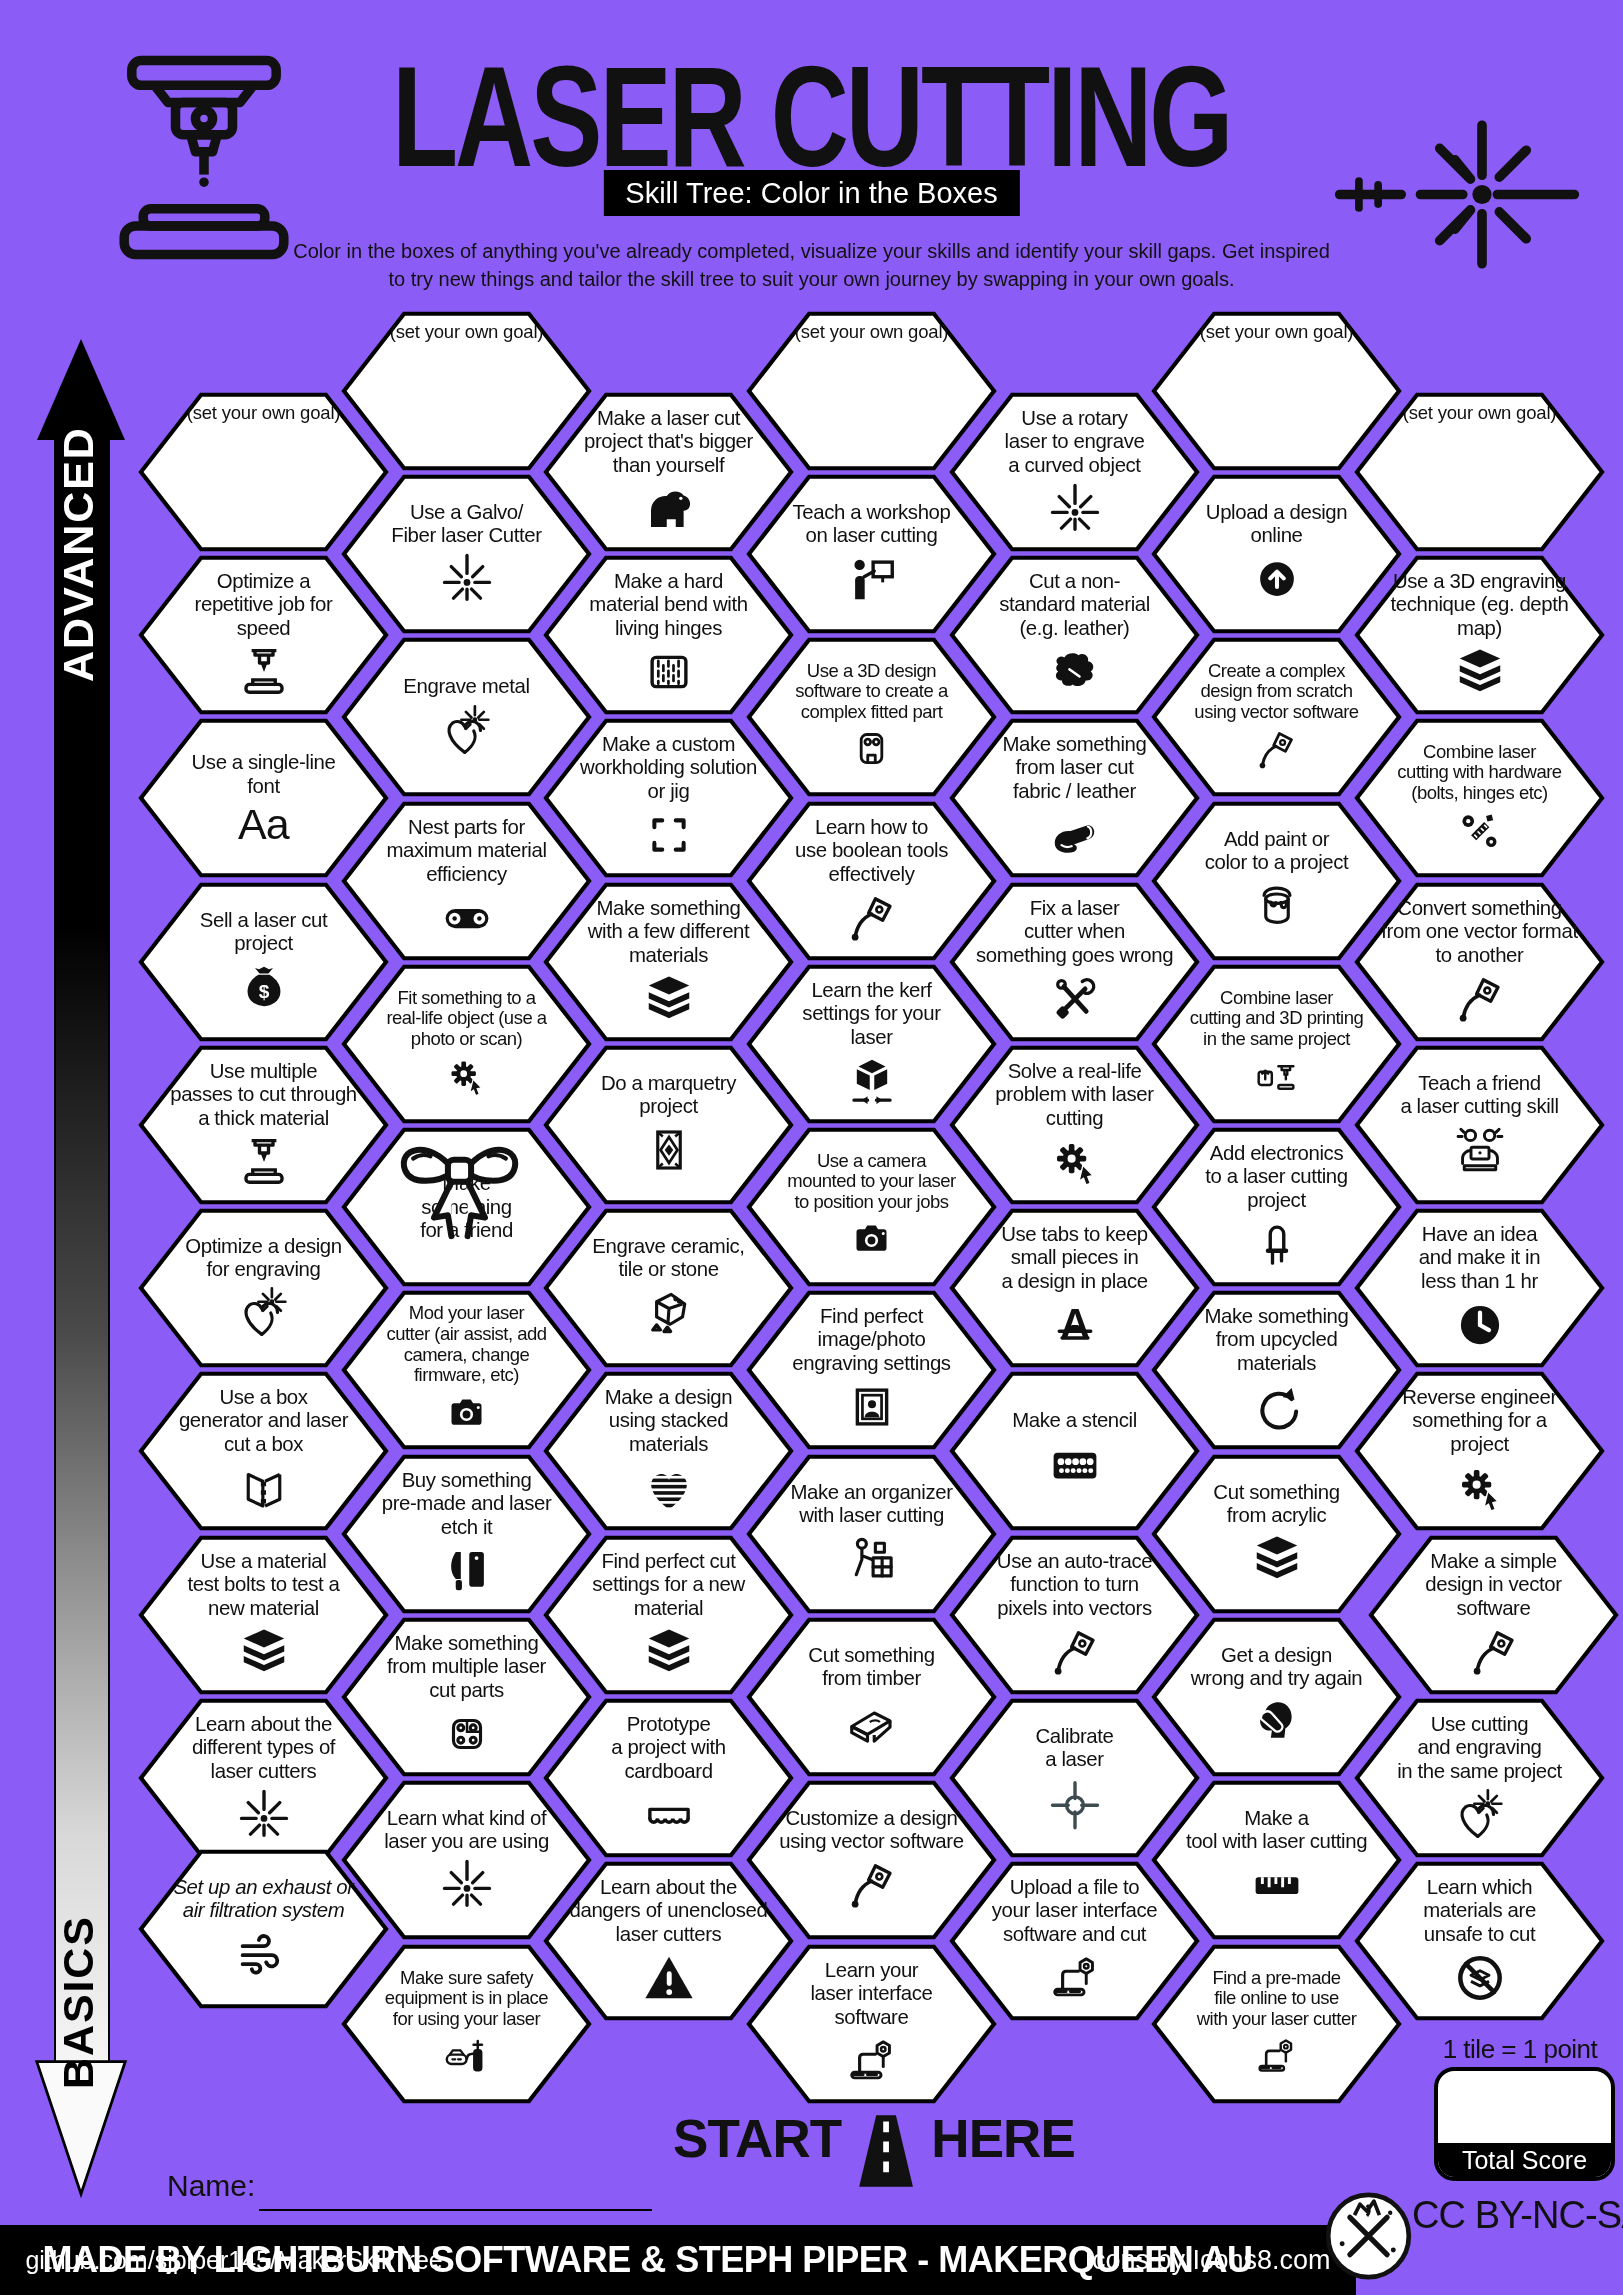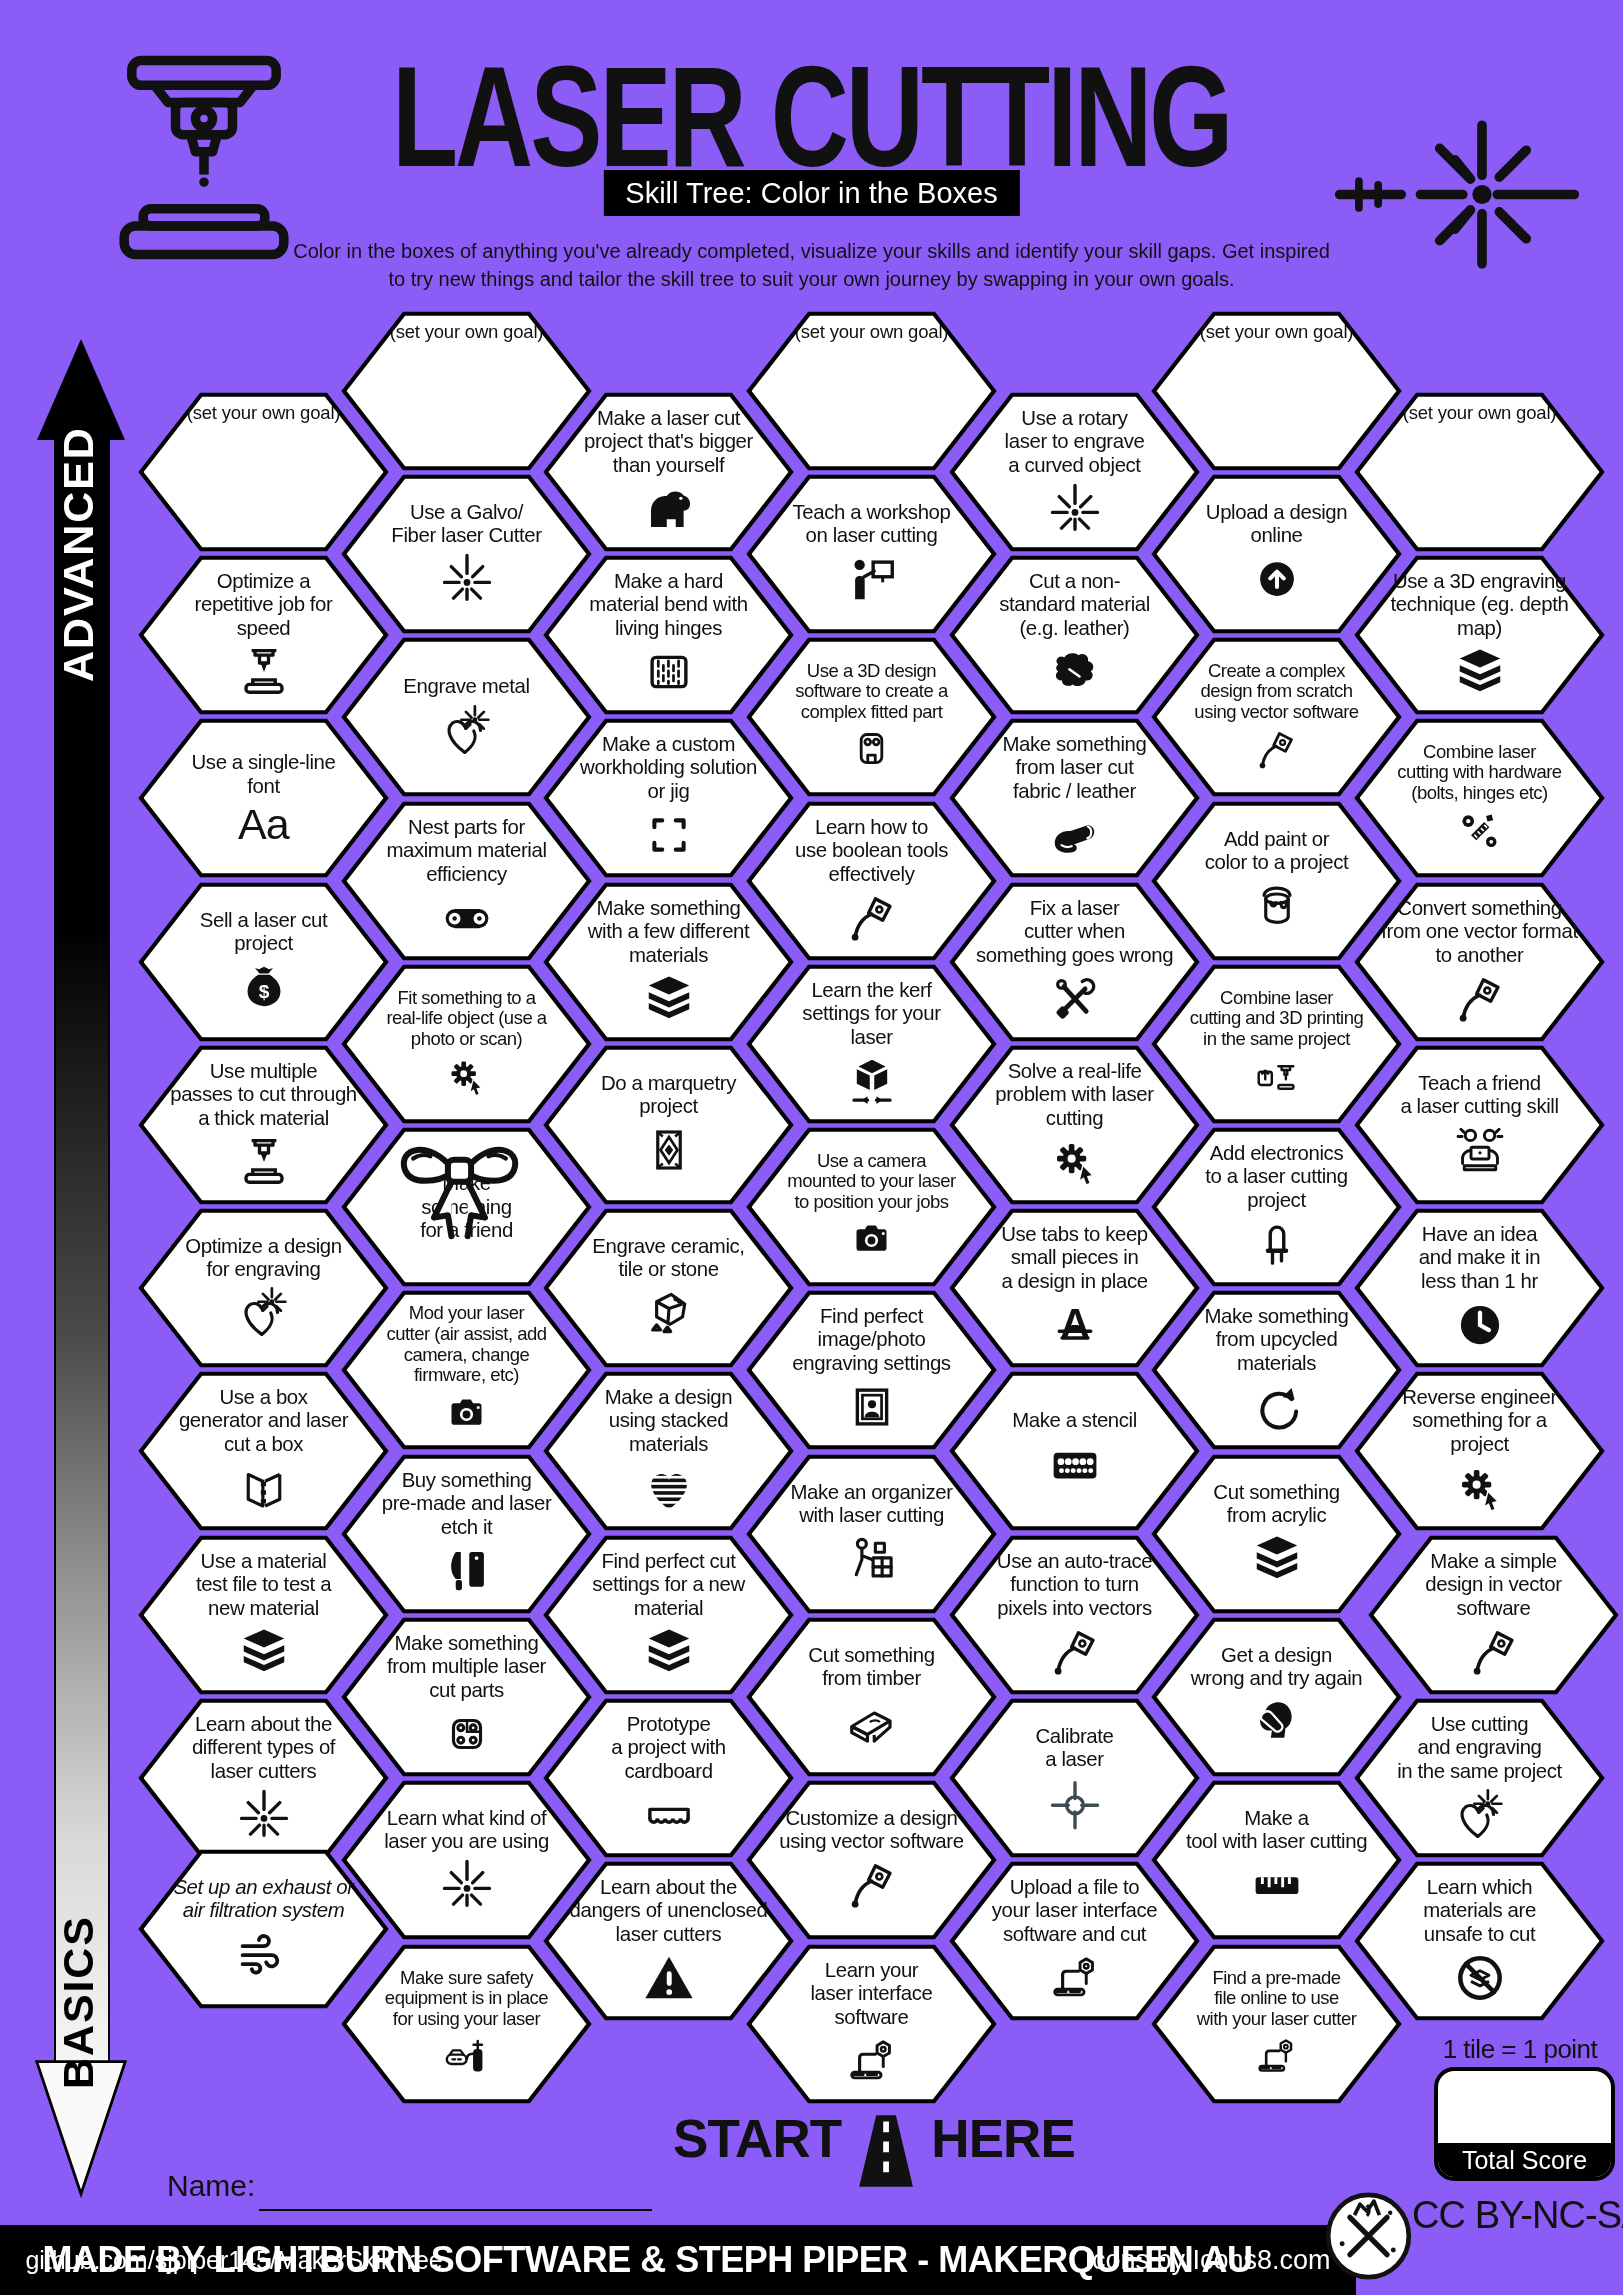--- a/index.html
+++ b/index.html
@@ -499,21 +499,21 @@
             </svg></div>
     </div>
   </div>
 
   <div class="hex" style="left: 141px; top: 1538px;">
     <svg class="hx-bg" viewBox="-6 -6 542 346">
           <polygon points="0,167 130,0 400,0 530,167 400,334 130,334"></polygon>
         </svg>
     <div class="hx-content">
       <div class="hx-label">Use a material
-test file to test a
+test bolts to test a
 new material</div>
       <div class="hx-icon"><svg class="hx-svg" viewBox="0 0 48 48">
               <use href="#i-layers"></use>
             </svg></div>
     </div>
   </div>
 
   <div class="hex" style="left: 141px; top: 1701px;">
     <svg class="hx-bg" viewBox="-6 -6 542 346">
           <polygon points="0,167 130,0 400,0 530,167 400,334 130,334"></polygon>

